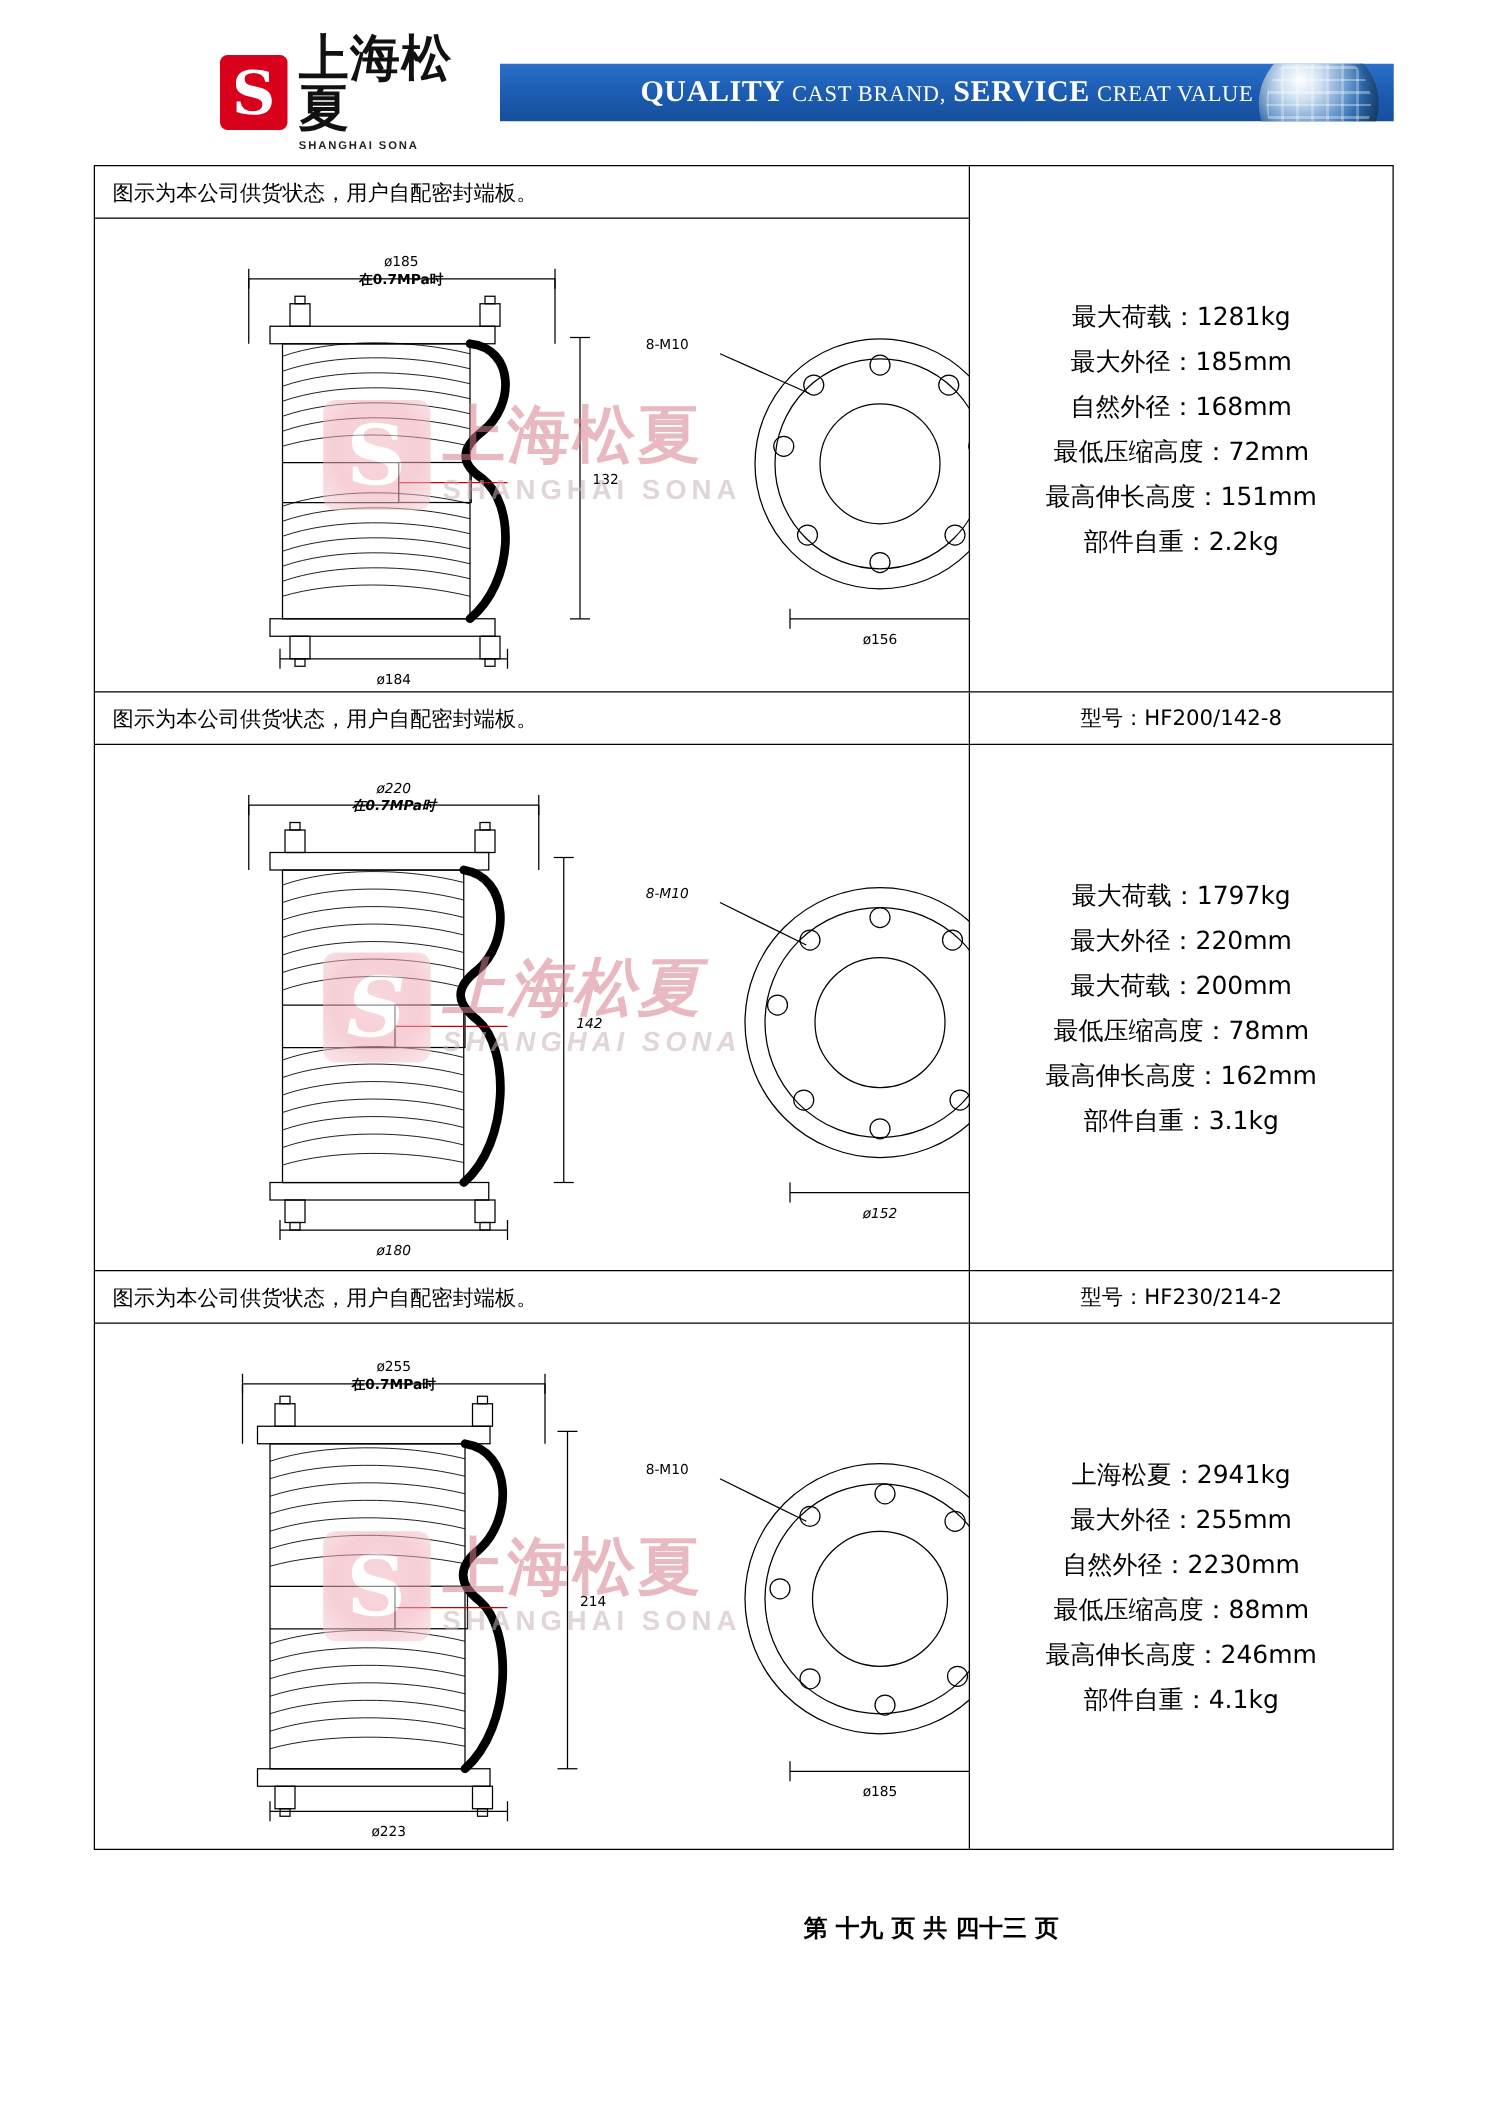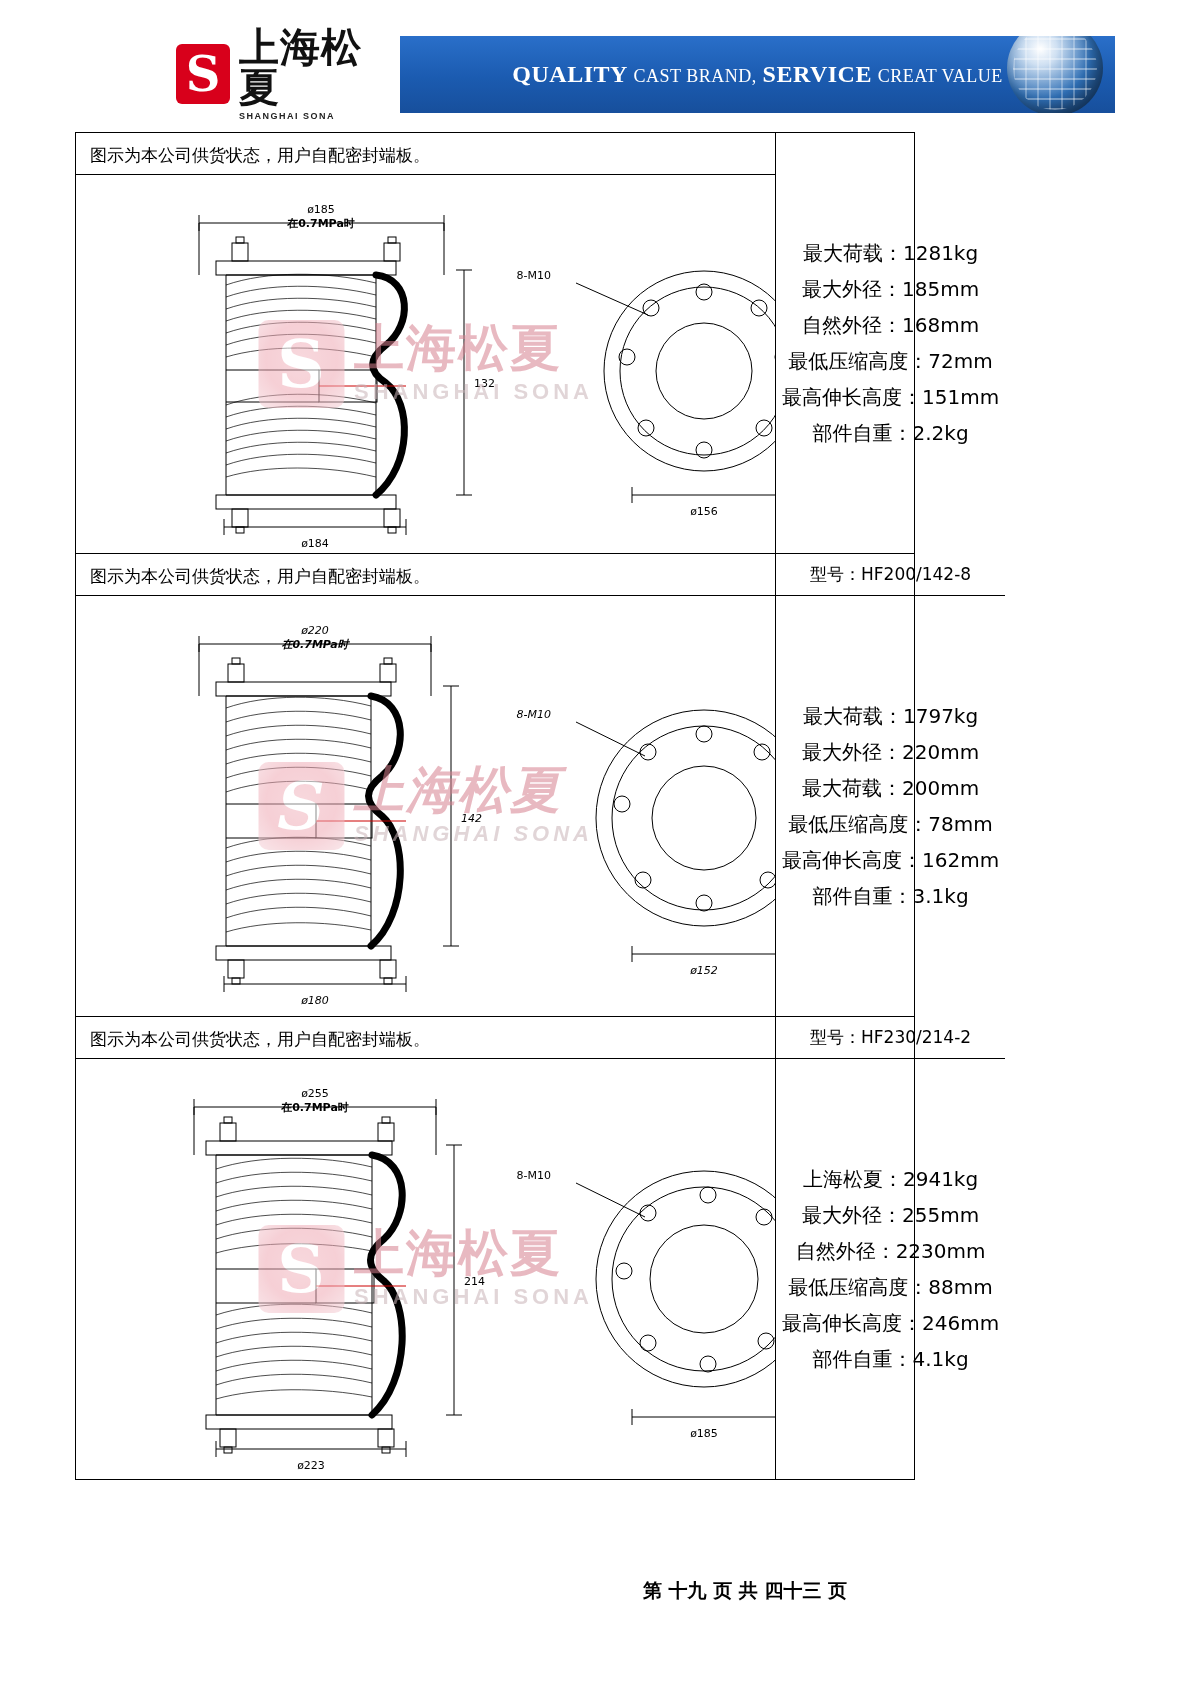--- a/index.html
+++ b/index.html
@@ -63,21 +63,21 @@
     margin-top: 4px;
   }
   .logo-col {
     display: flex;
     flex-direction: column;
     justify-content: center;
   }
 
   .banner {
     flex: 1;
-    height: 77px;
+    height: 46px;
     background: linear-gradient(180deg, #2a6fc9 0%, #1b5bb0 55%, #174f9c 100%);
     position: relative;
     display: flex;
     align-items: center;
     justify-content: center;
     overflow: hidden;
   }
   .banner-text {
     color: #ffffff;
     font-family: "Liberation Serif", serif;
@@ -107,21 +107,21 @@
       repeating-linear-gradient(0deg, rgba(255,255,255,0.35) 0 2px, transparent 2px 10px),
       repeating-linear-gradient(90deg, rgba(255,255,255,0.28) 0 2px, transparent 2px 12px);
     mix-blend-mode: screen;
   }
 
   
   .table {
     position: absolute;
     left: 75px;
     top: 132px;
-    width: 840px;
+    width: 1040px;
     border: 1.6px solid #000;
     box-sizing: border-box;
   }
   .row {
     display: flex;
     border-bottom: 1.6px solid #000;
   }
   .row:last-child { border-bottom: none; }
 
   .left-col {
@@ -230,21 +230,20 @@
     position: absolute;
     left: 0;
     top: 1530px;
     width: 1190px;
     text-align: center;
     font-family: "DejaVu Sans", sans-serif;
     font-weight: bold;
     font-size: 19px;
     padding-left: 300px;
     box-sizing: border-box;
-    margin-top: 48px;
   }
 
   svg { display: block; }
   .dim { font-family: "DejaVu Sans", sans-serif; font-size: 11px; fill: #000; }
   .dim-b { font-family: "DejaVu Sans", sans-serif; font-size: 11px; fill: #000; font-weight: bold; }
 </style>
 </head>
 <body>
 
 <div class="page">

